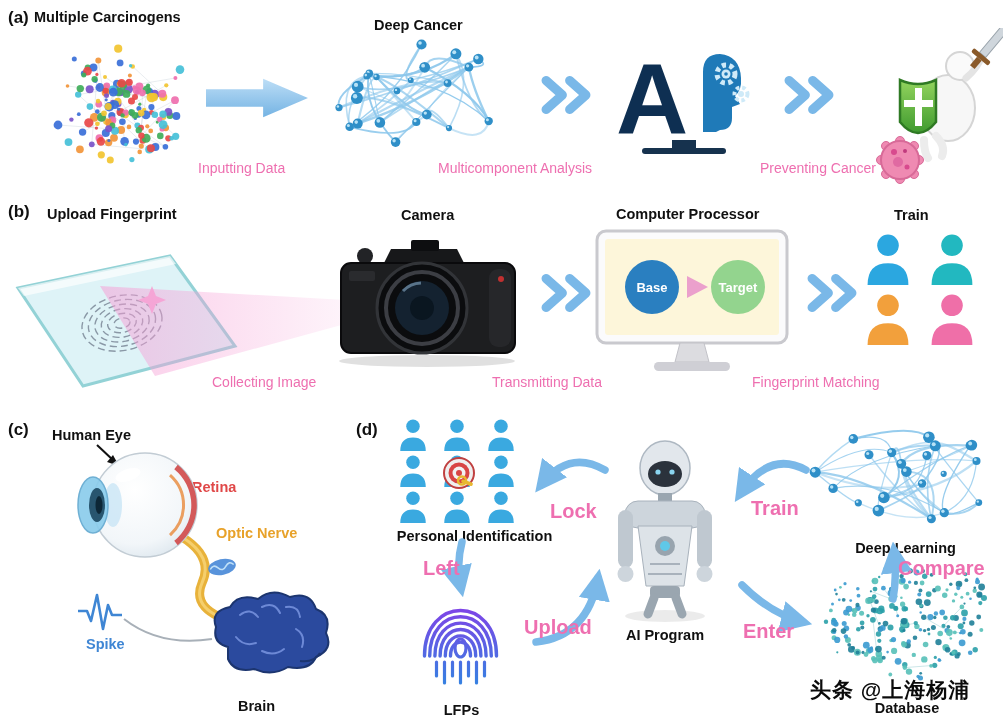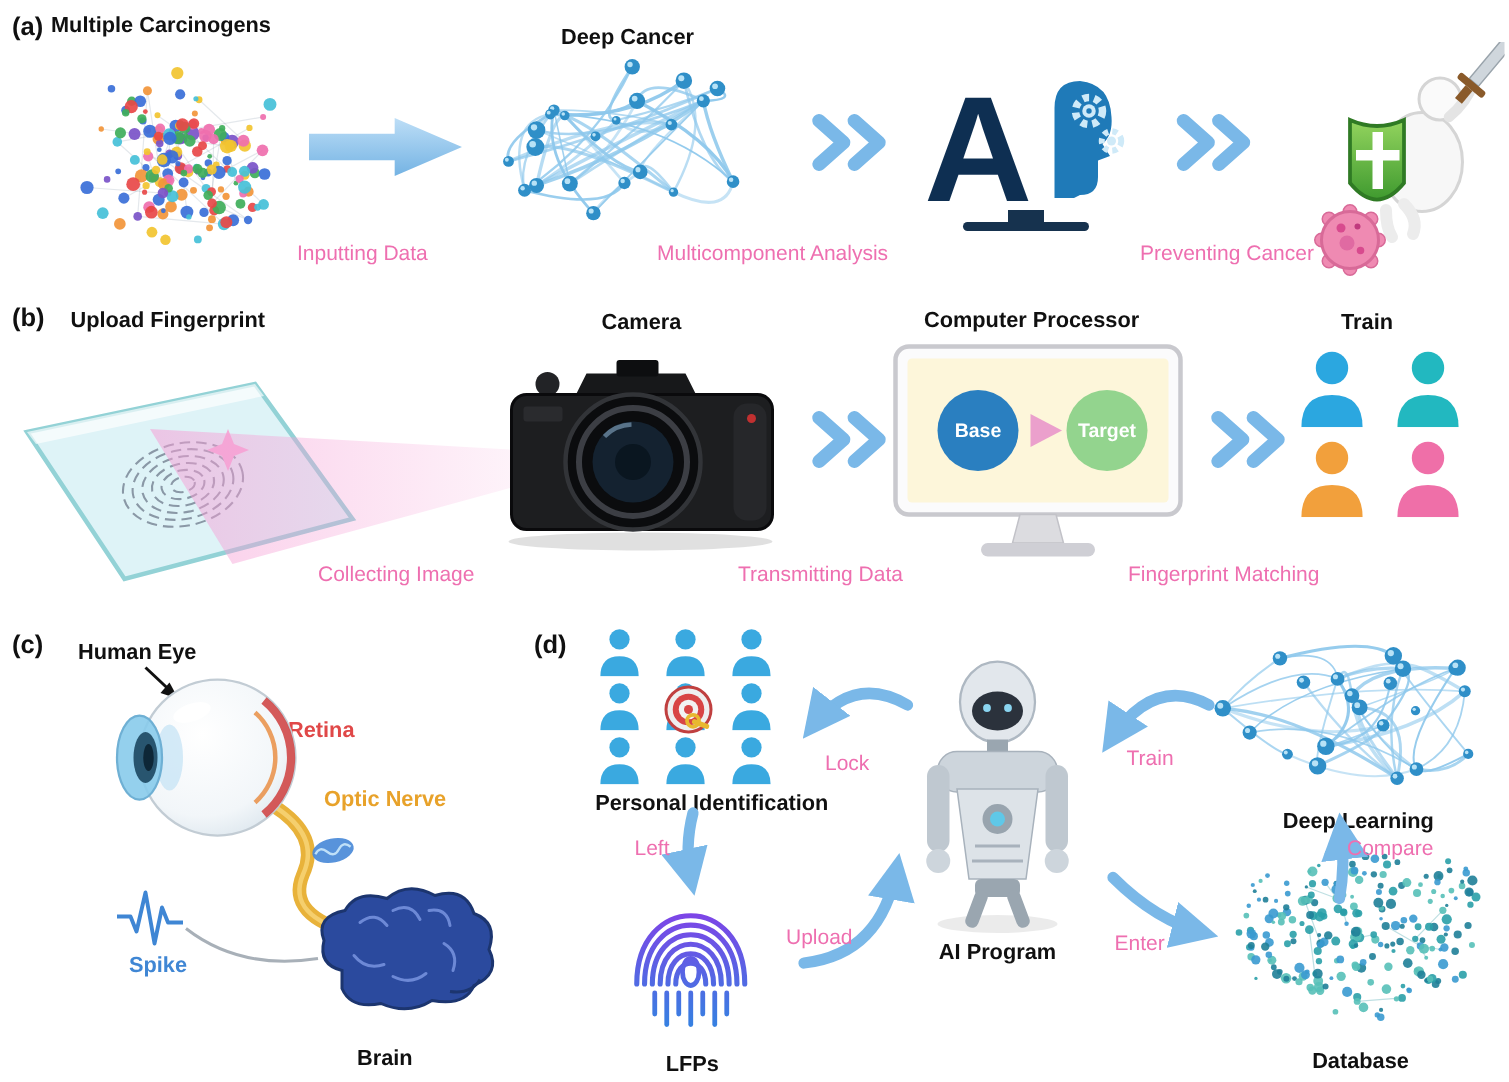--- a/index.html
+++ b/index.html
@@ -6,21 +6,21 @@
     --pink:#ee6fb0; --arrow:#7ab8e8; --retina:#e04848; --optic:#e8a22a; --spike:#3f86d4;
   }
   *{margin:0;padding:0;box-sizing:border-box}
   body{background:#ffffff;font-family:"Liberation Sans",sans-serif}
   .canvas{position:relative;width:1006px;height:721px;background:#fff;overflow:hidden}
   .abs{position:absolute}
   .tag{position:absolute;font-weight:bold;font-size:17px;color:#101010}
   .lbl{position:absolute;font-weight:bold;font-size:14.5px;color:#101010;white-space:nowrap}
   .lbl.center{text-align:center;white-space:normal}
   .step{position:absolute;font-weight:normal;font-size:14px;color:var(--pink);text-align:left}
-  .pinklbl{position:absolute;font-weight:normal;font-size:14px;color:var(--pink);white-space:nowrap}
+  .pinklbl{position:absolute;font-weight:bold;font-size:20px;color:var(--pink);white-space:nowrap}
   .retina-c{color:var(--retina)} .optic-c{color:var(--optic)} .spike-c{color:var(--spike)}
   .block-arrow{position:absolute;background:linear-gradient(180deg,#c2e1f8,#6fb0e2);
     clip-path:polygon(0 30%,56% 30%,56% 6%,100% 50%,56% 94%,56% 70%,0 70%)}
   .chev{color:var(--arrow)}
   .grid-2{position:absolute;display:grid;grid-template-columns:repeat(2,48px);gap:7px 16px}
   .grid-3{position:absolute;display:grid;grid-template-columns:repeat(3,30px);gap:3px 14px}
   .watermark{position:absolute;font-weight:bold;font-size:21px;color:#0b0b0b;letter-spacing:1px}
   svg text{font-family:"Liberation Sans",sans-serif}
 </style>
 </head>
@@ -953,13 +953,14 @@
     <path d="M548 184 Q552 162 549 136" fill="none" stroke="#7ab8e8" stroke-width="7.5" stroke-linecap="round" marker-end="url(#ah)"></path>
   </svg>
 
   <div class="pinklbl" style="left:550px;top:500px">Lock</div>
   <div class="pinklbl" style="left:423px;top:557px">Left</div>
   <div class="pinklbl" style="left:524px;top:616px">Upload</div>
   <div class="pinklbl" style="left:751px;top:497px">Train</div>
   <div class="pinklbl" style="left:743px;top:620px">Enter</div>
   <div class="pinklbl" style="left:898px;top:557px">Compare</div>
 
+  <div class="watermark" style="left:810px;top:676px">头条 @上海杨浦</div>
 </div>
 
 </body></html>

